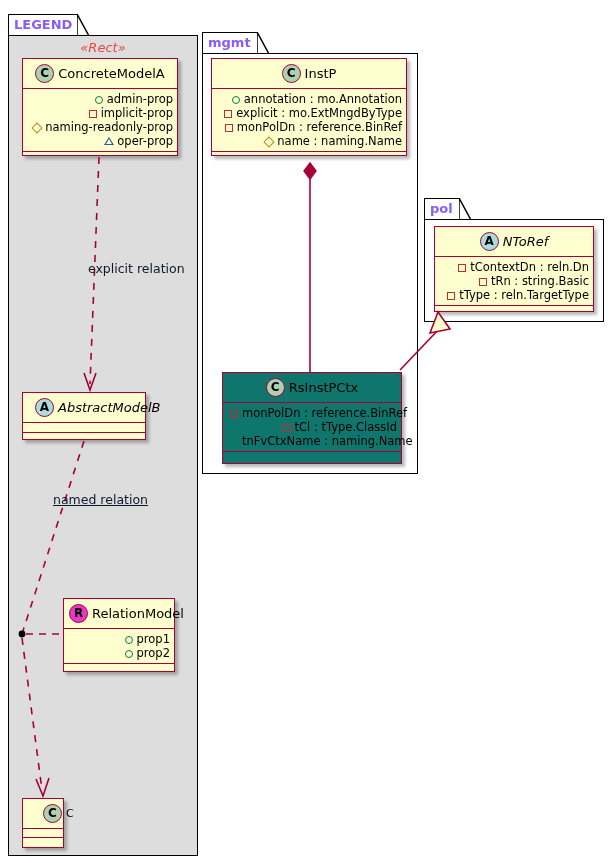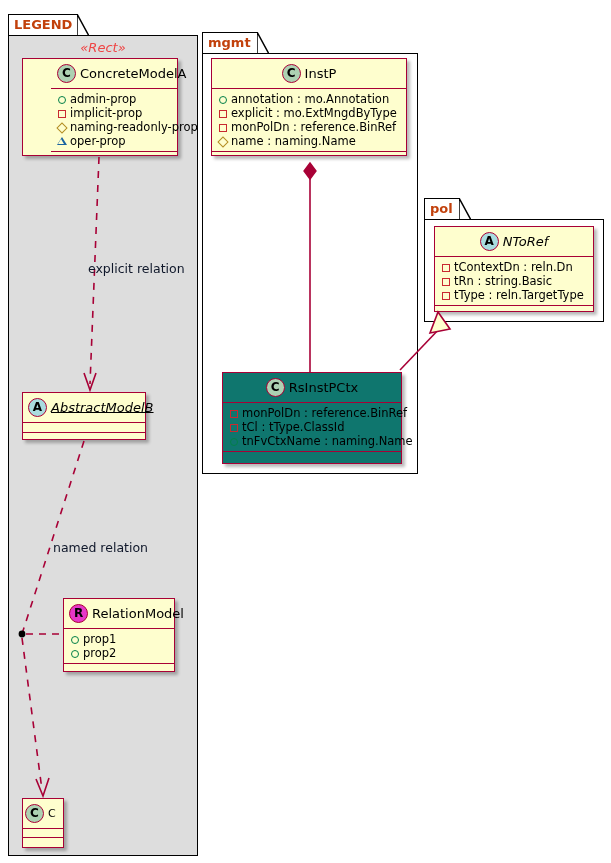--- a/index.html
+++ b/index.html
@@ -37,21 +37,21 @@
     position: absolute;
     left: 0;
     top: 0;
     height: 22px;
     background: #ffffff;
     border: 1.5px solid #000000;
     border-bottom: none;
     box-sizing: border-box;
     font-size: 13px;
     font-weight: bold;
-    color: #c2410c;
+    color: #8b5cf6;
     line-height: 20px;
     padding: 0 4px 12px 5px;
     white-space: nowrap;
   }
   .pkg-tab .corner {
     position: absolute;
     right: -12px;
     top: -1.5px;
     width: 12px;
     height: 22px;
@@ -87,21 +87,21 @@
     border-top: 1.5px solid #A80036;
   }
   .cls-attrs {
     padding: 3px 4px 3px 5px;
     font-size: 11.5px;
     line-height: 14px;
     color: #000000;
     white-space: nowrap;
   }
   .cls-empty { height: 9px; }
-  .attr-row { display: block; height: 14px; }
+  .attr-row { display: block; height: 14px; text-align: right; }
 
   
   .badge {
     display: inline-block;
     width: 17px;
     height: 17px;
     border-radius: 50%;
     line-height: 16px;
     text-align: center;
     font-size: 12px;
@@ -212,37 +212,37 @@
       <span>LEGEND</span>
       <svg class="corner" viewBox="0 0 12 22">
         <polygon points="0,0 12,22 0,22" fill="#ffffff" stroke="#000000" stroke-width="1.5"></polygon>
       </svg>
     </div>
     <div class="pkg-body" style="left:0; top:21px; width:190px; height:821px; background:#DDDDDD;"></div>
   </div>
 
   <div class="stereotype" style="left:20px; top:40px; width:166px;">«Rect»</div>
 
-  <div class="cls" style="left:22px; top:58px; width:156px; height:98px;padding-left:28px;">
+  <div class="cls" style="left:22px; top:58px; width:156px; height:98px;">
     <div class="cls-title">
       <span class="badge badge-C">C</span><span class="title-txt">ConcreteModelA</span>
     </div>
     <div class="cls-sep"></div>
     <div class="cls-attrs">
       <span class="attr-row"><span class="vis vis-pub"><i></i></span><span>admin-prop</span></span>
       <span class="attr-row"><span class="vis vis-priv"><i></i></span><span>implicit-prop</span></span>
       <span class="attr-row"><span class="vis vis-prot"><i></i></span><span>naming-readonly-prop</span></span>
       <span class="attr-row"><span class="vis vis-pkg"><i></i></span><span>oper-prop</span></span>
     </div>
     <div class="cls-sep"></div>
     <div class="cls-empty"></div>
   </div>
 
   <div class="cls" style="left:22px; top:392px; width:124px; height:48px;">
-    <div class="cls-title italic" style="text-align:left; padding-left:5px;text-decoration:underline;">
+    <div class="cls-title italic" style="text-align:left; padding-left:12px;">
       <span class="badge badge-A">A</span><span class="title-txt">AbstractModelB</span>
     </div>
     <div class="cls-sep"></div>
     <div class="cls-empty"></div>
     <div class="cls-sep"></div>
     <div class="cls-empty"></div>
   </div>
 
   <div class="cls" style="left:63px; top:598px; width:112px; height:74px;">
     <div class="cls-title" style="text-align:left; padding-left:5px;">
@@ -251,21 +251,21 @@
     <div class="cls-sep"></div>
     <div class="cls-attrs">
       <span class="attr-row"><span class="vis vis-pub"><i></i></span><span>prop1</span></span>
       <span class="attr-row"><span class="vis vis-pub"><i></i></span><span>prop2</span></span>
     </div>
     <div class="cls-sep"></div>
     <div class="cls-empty"></div>
   </div>
 
   <div class="cls" style="left:22px; top:798px; width:42px; height:50px;">
-    <div class="cls-title" style="text-align:left; padding-left:2px; padding-right:2px;">
+    <div class="cls-title" style="text-align:left; padding-left:20px; padding-right:2px;">
       <span class="badge badge-C">C</span><span class="title-txt" style="font-size:11px;">C</span>
     </div>
     <div class="cls-sep"></div>
     <div class="cls-empty" style="height:8px;"></div>
     <div class="cls-sep"></div>
     <div class="cls-empty" style="height:8px;"></div>
   </div>
 
   <div class="package" style="left:202px; top:32px; width:216px; height:442px;">
     <div class="pkg-tab" style="width:56px;">
@@ -357,15 +357,15 @@
     </g>
 
     
     <g>
       <line x1="400" y1="370" x2="441" y2="327" stroke="#A80036" stroke-width="1.6"></line>
       <polygon points="438,312 430,333 450,329" fill="#FEFECE" stroke="#A80036" stroke-width="1.6"></polygon>
     </g>
   </svg>
 
   <div class="edge-label" style="left:88px; top:261px;">explicit relation</div>
-  <div class="edge-label" style="left:53px; top:540px;">named relation</div>
+  <div class="edge-label" style="left:53px; top:492px;text-decoration:underline;">named relation</div>
 
 </div>
 
 </body></html>

